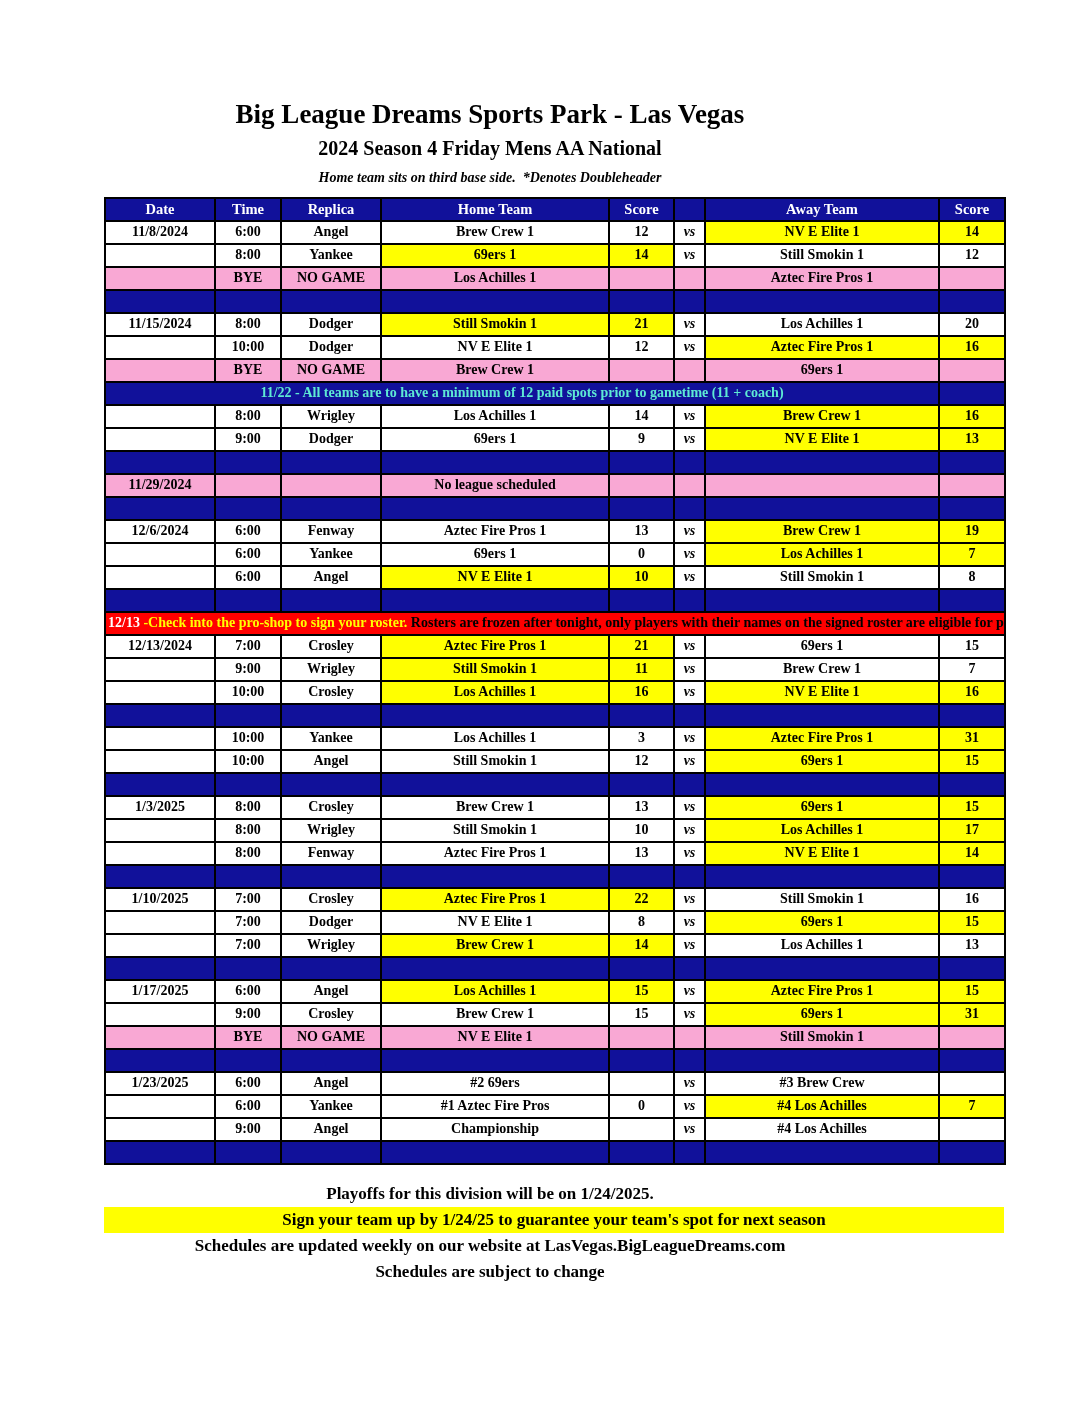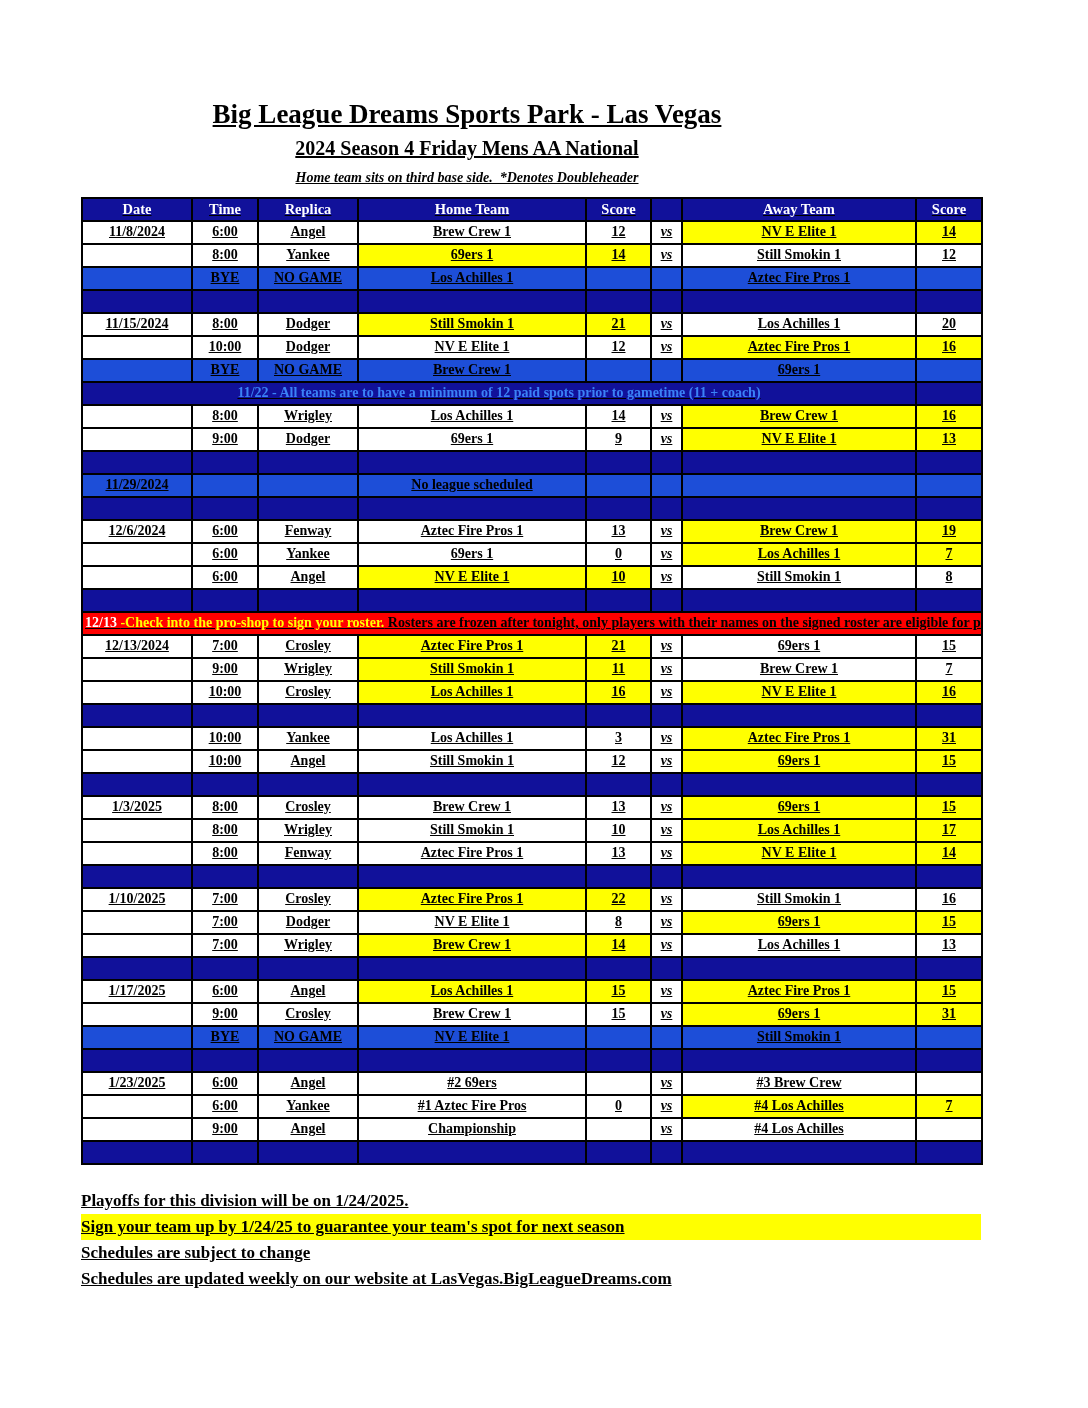--- a/index.html
+++ b/index.html
@@ -3,21 +3,21 @@
 <meta charset="utf-8">
 <style>
   html,body { margin:0; padding:0; }
   body {
     width:1088px; height:1408px;
     background:#fff;
     font-family:"Liberation Serif","DejaVu Serif",serif;
     color:#000;
     position:relative;
   }
-  .sheet { position:absolute; left:81px; top:98px; width:772px;text-decoration:underline; }
+  .sheet { position:absolute; left:104px; top:98px; width:772px; }
 
   .title    { text-align:center; font-size:27px; font-weight:bold; line-height:32px; }
   .subtitle { text-align:center; font-size:20px; font-weight:bold; line-height:28px; margin-top:4px; }
   .note     { text-align:center; font-size:14px; font-weight:bold; font-style:italic; line-height:22px; margin-top:5px; white-space:pre-wrap; }
 
   table.sched {
     border-collapse:collapse; table-layout:fixed;
     width:900px; margin-top:8px;padding-left:28px;
   }
   table.sched td {
@@ -27,37 +27,37 @@
     font-weight:bold;
     font-size:14px;
     text-align:center;
     vertical-align:middle;
     line-height:1.05;
     overflow:hidden;
     white-space:nowrap;
   }
   tr.header-row td { background:#11119A; color:#fff; font-size:14.5px; }
   tr.sep-row td    { background:#11119A; }
-  td.gray          { background:#1d4ed8; }
+  td.gray          { background:#f9a8d4; }
   td.hl            { background:#FFFF00; }
   td.vs            { font-style:italic; font-size:13px; }
-  td.note-cell     { background:#11119A; color:#3b82f6; font-size:12.5px; }
+  td.note-cell     { background:#11119A; color:#5eead4; font-size:12.5px; }
   td.banner-cell {
     background:#FF0000;
     height:42px;
     font-size:14px;
     white-space:normal;
     line-height:1.45;
     padding:0 6px;
   }
   .banner-white  { color:#fff; }
   .banner-yellow { color:#FFFF00; }
   .banner-black  { color:#000; }
 
-  .footer { margin-top:23px; font-weight:bold; font-size:17px; }
+  .footer { margin-top:16px; font-weight:bold; font-size:17px;text-align:center; }
   .footer-line { line-height:26px; }
   .yellow-bar  { background:#FFFF00; width:900px; }
 </style>
 </head>
 <body>
 
 <div class="sheet">
   <div class="title">Big League Dreams Sports Park - Las Vegas</div>
   <div class="subtitle">2024 Season 4 Friday Mens AA National</div>
   <div class="note">Home team sits on third base side.  *Denotes Doubleheader</div>
@@ -482,16 +482,16 @@
           <td></td>
           <td></td>
           <td></td>
         </tr>
       </tbody>
   </table>
 
   <div class="footer">
     <div class="footer-line">Playoffs for this division will be on 1/24/2025.</div>
     <div class="footer-line yellow-bar">Sign your team up by 1/24/25 to guarantee your team's spot for next season</div>
+    <div class="footer-line">Schedules are updated weekly on our website at LasVegas.BigLeagueDreams.com</div>
     <div class="footer-line">Schedules are subject to change</div>
-    <div class="footer-line">Schedules are updated weekly on our website at LasVegas.BigLeagueDreams.com</div>
   </div>
 </div>
 
 </body></html>

